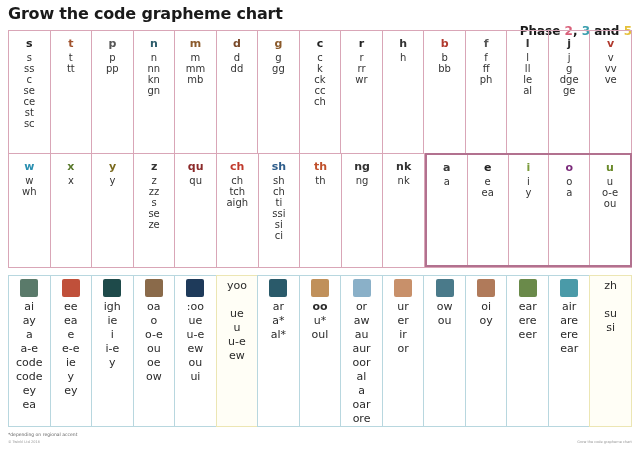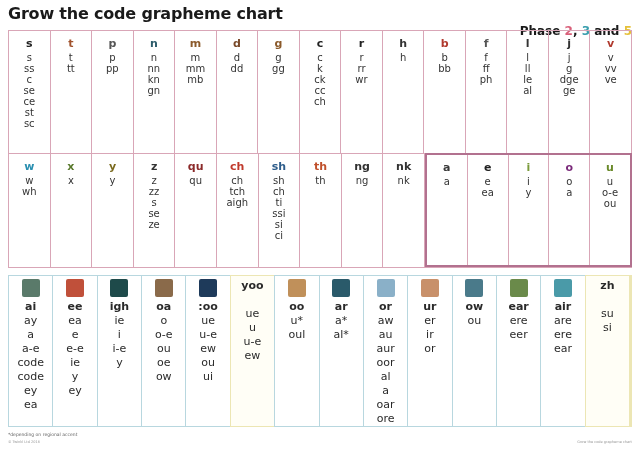--- a/index.html
+++ b/index.html
@@ -34,27 +34,27 @@
     .head.colored { color: var(--c); }
 
     .vowel-box { display: flex; flex: 5 5 0; border: 2px solid #b2718f; margin: -1px -1px -1px 0; height: calc(100% + 1px); }
     .vowel-box .col { border-right: 1px solid #d9a6b7; }
     .vowel-box .col:last-child { border-right: none; }
 
     .sec3 .col {
       border: 1px solid #b8d7df; border-right: none; padding-top: 3px;
       font-size: 11px; line-height: 14px; color: #2a2a2a;
     }
-    .sec3 .col:last-child { border-right: 3px solid #0f172a; }
+    .sec3 .col:last-child { border-right: 1px solid #0f172a; }
     .sec3 .col.yellowish { border-color: #ece6b4; background: #fffef6; }
     .pic {
       width: 18px; height: 18px; margin-bottom: 3px; border-radius: 2px;
       background: var(--bg);
     }
-    .sec3 .head3 { font-weight: bold; }
+    .sec3 .head3 { font-weight: normal; }
     .sec3 .bold-head { font-weight: bold; }
     .spacer { height: 14px; }
 
     .foot1 { position: absolute; left: 8px; top: 432px; font-size: 4.5px; color: #666; }
     .foot2 { position: absolute; left: 8px; top: 440px; font-size: 3.5px; color: #999; }
     .foot3 { position: absolute; right: 8px; top: 440px; font-size: 3.5px; color: #999; }
   </style>
 </head>
 <body>
 
@@ -286,30 +286,30 @@
     </div>
     <div class="col yellowish">
       <div class="head3">yoo</div>
       <div class="spacer"></div>
       <div>ue</div>
       <div>u</div>
       <div>u-e</div>
       <div>ew</div>
     </div>
     <div class="col">
+      <div class="pic" style="--bg: #2a5a6a;"></div>
+      <div class="head3">ar</div>
+      <div>a*</div>
+      <div>al*</div>
+    </div>
+    <div class="col">
       <div class="pic" style="--bg: #c0905a;"></div>
       <div class="head3 bold-head">oo</div>
       <div>u*</div>
       <div>oul</div>
-    </div>
-    <div class="col">
-      <div class="pic" style="--bg: #2a5a6a;"></div>
-      <div class="head3">ar</div>
-      <div>a*</div>
-      <div>al*</div>
     </div>
     <div class="col">
       <div class="pic" style="--bg: #8ab0c8;"></div>
       <div class="head3">or</div>
       <div>aw</div>
       <div>au</div>
       <div>aur</div>
       <div>oor</div>
       <div>al</div>
       <div>a</div>
@@ -322,20 +322,25 @@
       <div>er</div>
       <div>ir</div>
       <div>or</div>
     </div>
     <div class="col">
       <div class="pic" style="--bg: #4a7a8a;"></div>
       <div class="head3">ow</div>
       <div>ou</div>
     </div>
     <div class="col">
+      <div class="pic" style="--bg: #b07a5a;"></div>
+      <div class="head3">oi</div>
+      <div>oy</div>
+    </div>
+    <div class="col">
       <div class="pic" style="--bg: #6a8a4a;"></div>
       <div class="head3">ear</div>
       <div>ere</div>
       <div>eer</div>
     </div>
     <div class="col">
       <div class="pic" style="--bg: #4a9aa8;"></div>
       <div class="head3">air</div>
       <div>are</div>
       <div>ere</div>

